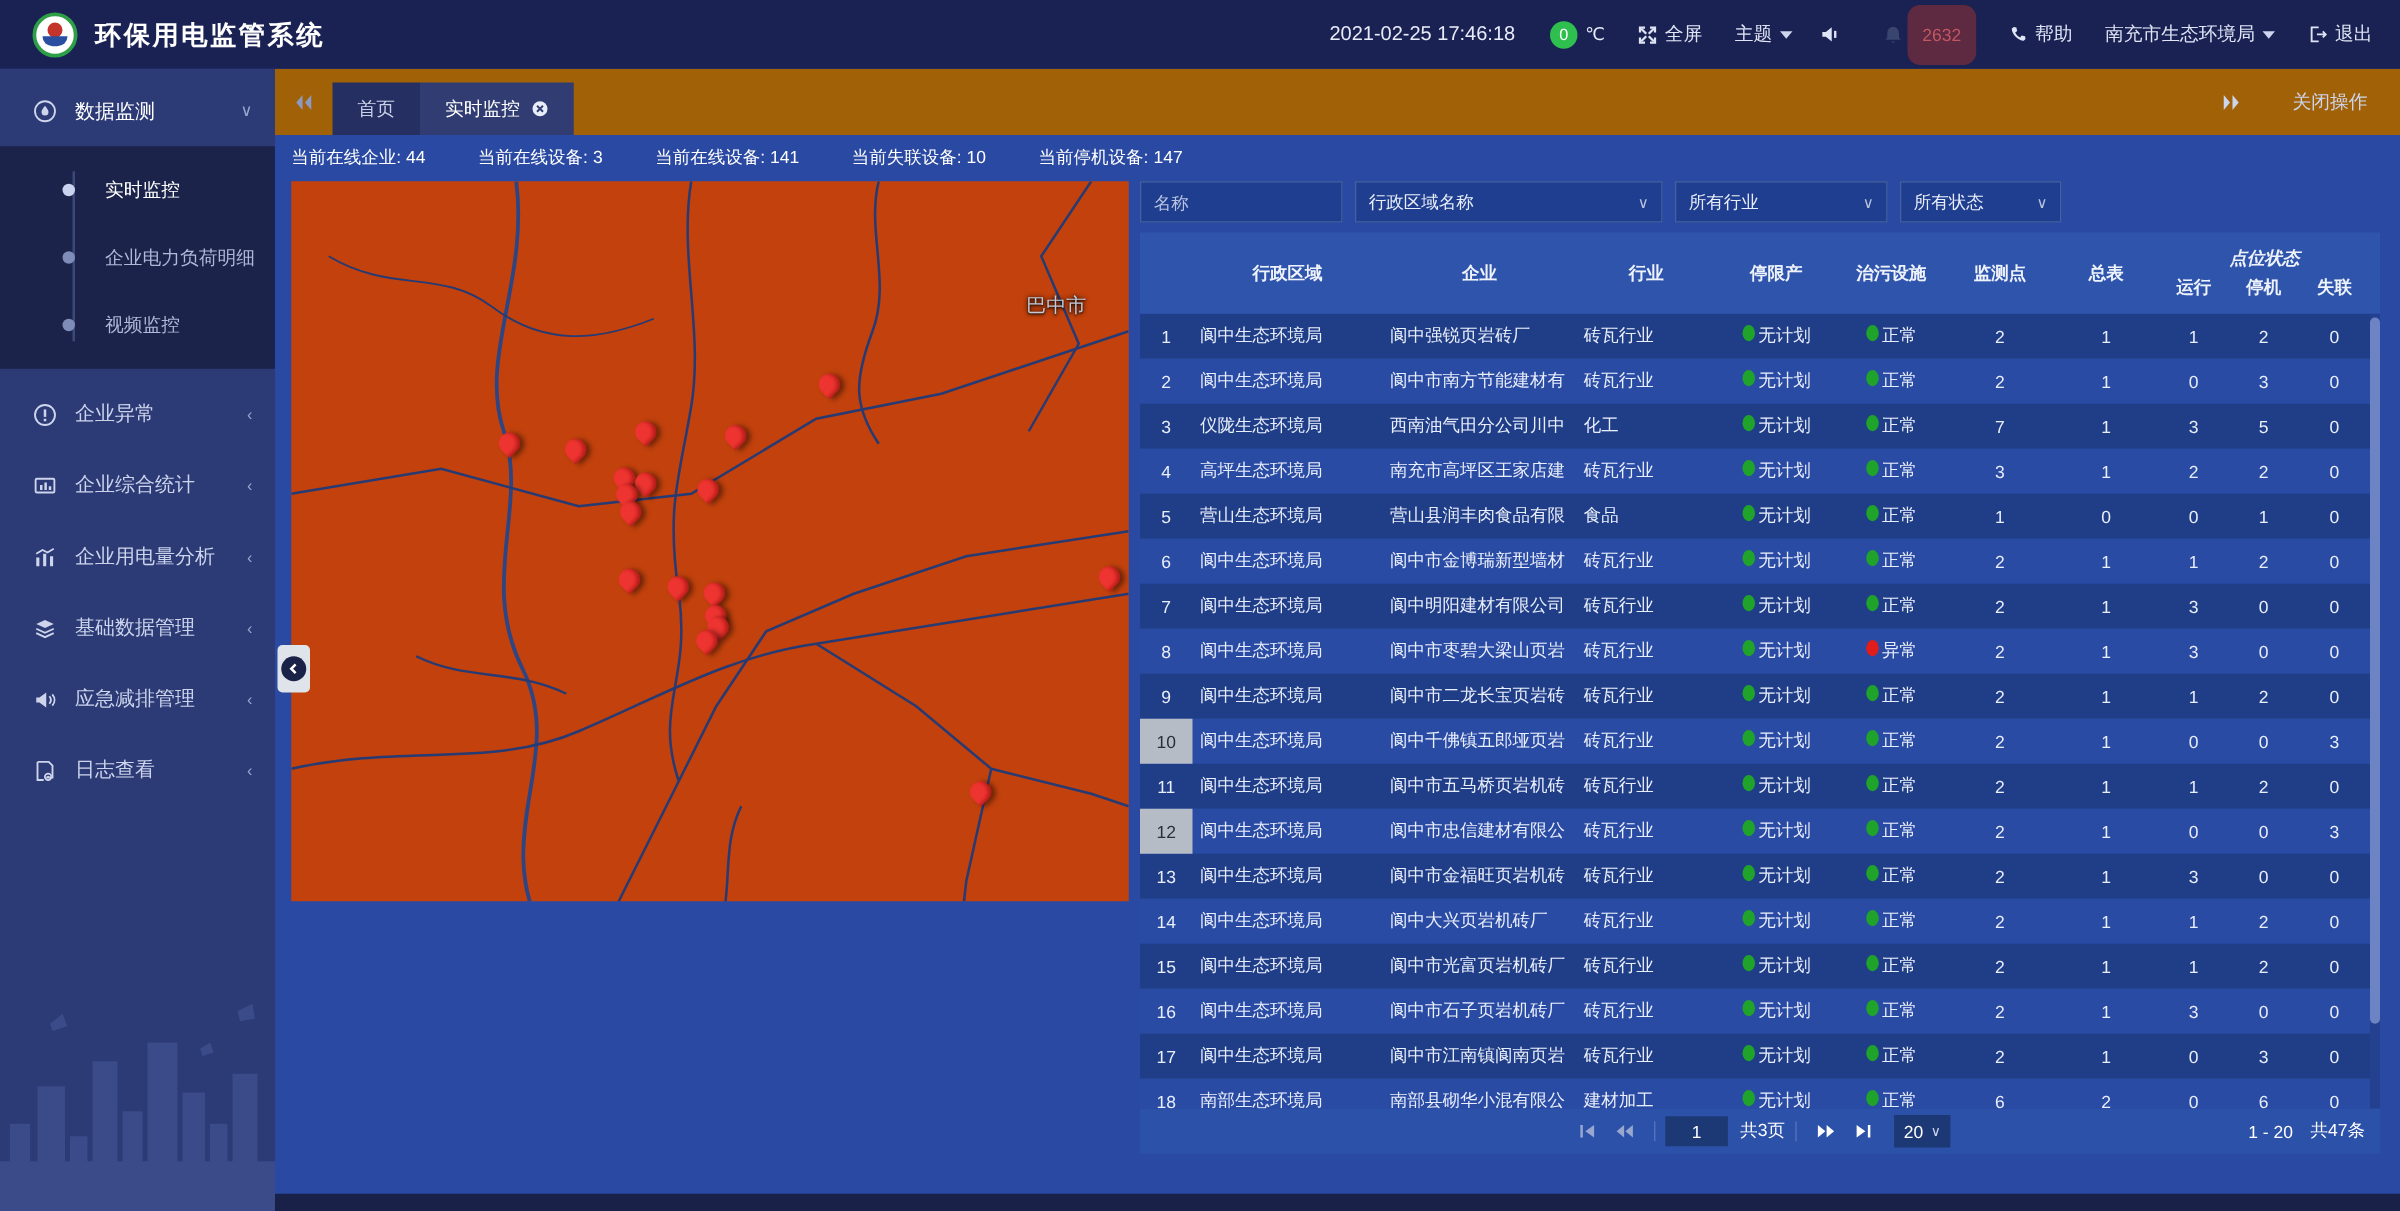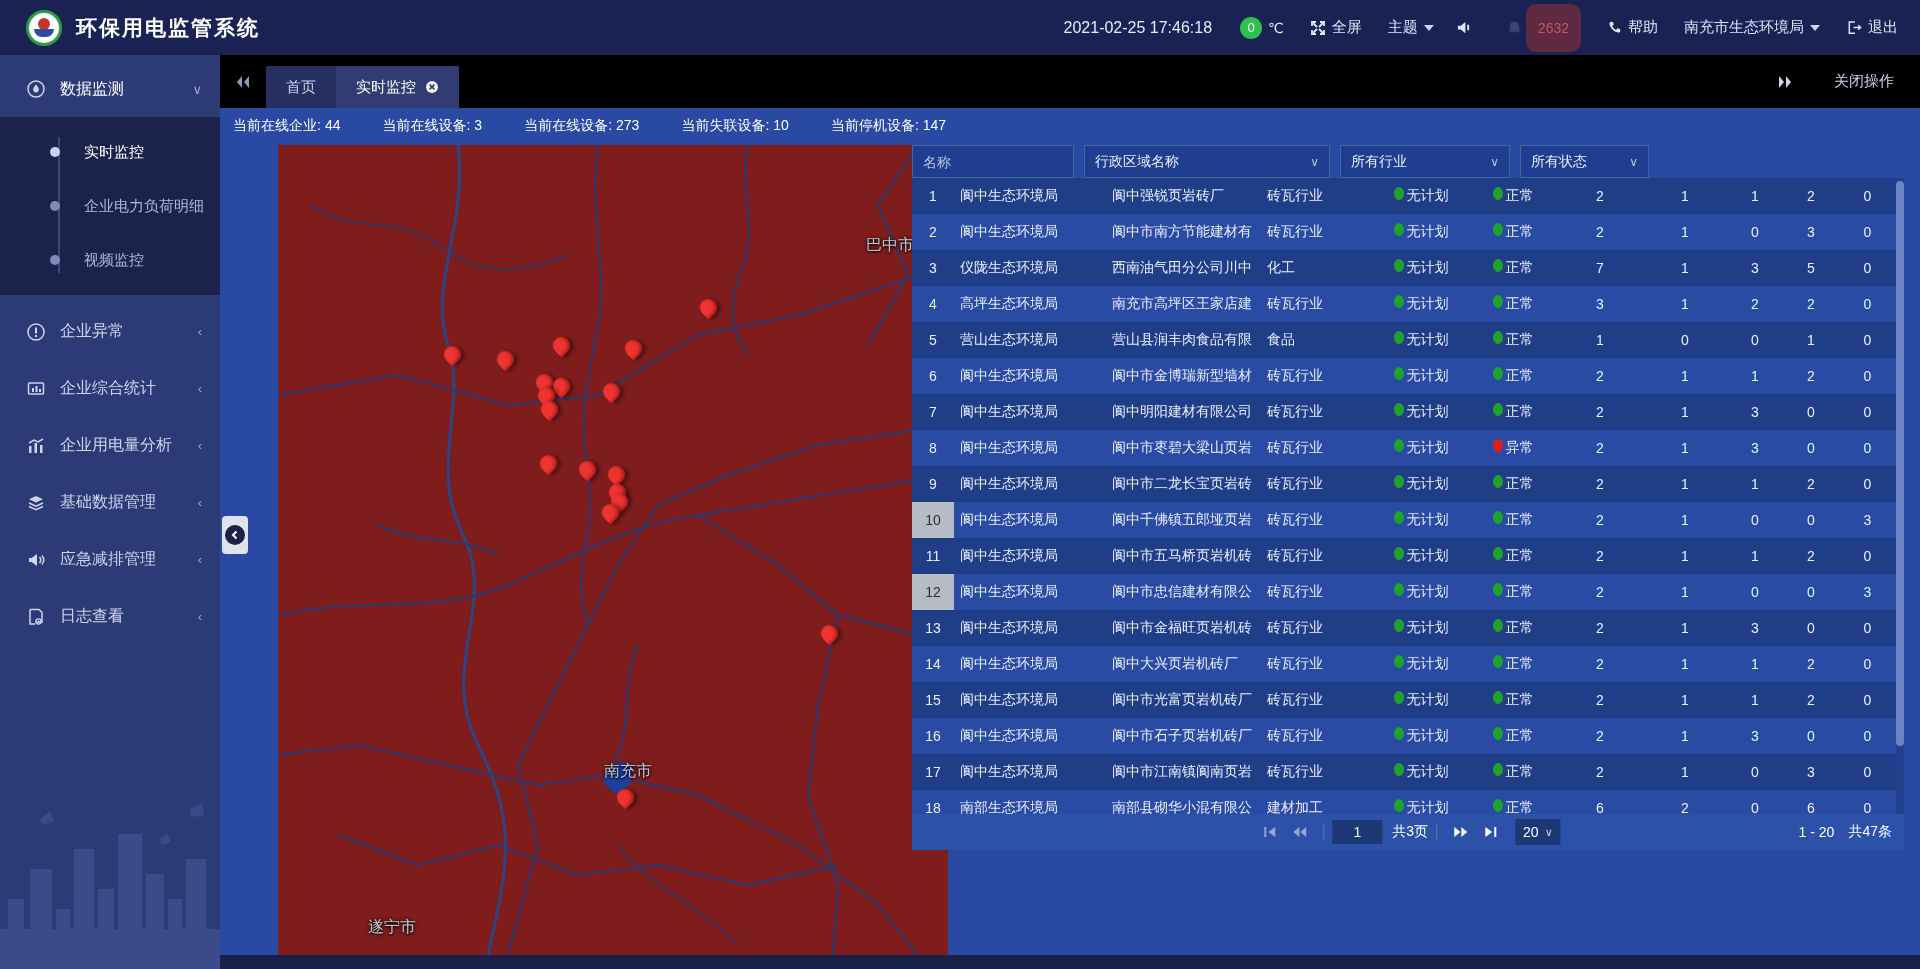--- a/index.html
+++ b/index.html
@@ -44,39 +44,39 @@
   .sub-item { height:54px; display:flex; align-items:center; padding-left:50px;
     color:#aeb8d8; font-size:15px; cursor:pointer; position:relative; }
   .sub-item .dot { width:10px; height:10px; border-radius:50%; background:#7f8cb8; margin-right:24px; position:relative; z-index:2; }
   .sub-item.active { color:#ffffff; }
   .sub-item.active .dot { background:#c9d2ee; }
   .side-icon { display:inline-flex; width:20px; height:20px; }
   .skyline { position:absolute; left:0; bottom:0; width:220px; height:190px; opacity:.5; }
 
   
   .tabstrip { position:absolute; left:220px; top:55px; width:1700px; height:53px;
-    background:#000000; display:flex; align-items:flex-end; z-index:10; }
+    background:#a16207; display:flex; align-items:flex-end; z-index:10; }
   .tab-collapse { width:46px; height:40px; display:flex; align-items:center; justify-content:center;
     color:#8d99c4; cursor:pointer; margin-bottom:0; align-self:center; }
   .tab { height:42px; margin-top:11px; padding:0 20px; display:flex; align-items:center;
     font-size:15px; color:#c9d1e8; background:#252f61; cursor:pointer; }
   .tab.active { background:#303c72; color:#fff; }
   .tab .tab-close { margin-left:9px; display:inline-flex; }
   .tabstrip-right { margin-left:auto; display:flex; align-items:center; align-self:center; margin-right:26px; color:#cdd5ee; }
   .close-ops { font-size:15px; margin-left:40px; cursor:pointer; }
 
   
   .statsbar { position:absolute; left:220px; top:108px; width:1700px; height:36px;
     display:flex; align-items:center; padding-left:13px; color:#ffffff; font-size:14px;border-radius:15px; }
   .stat-item { margin-right:42px; white-space:nowrap; }
   .stat-item .stat-val { margin-left:4px; }
 
   
-  .map { position:absolute; left:233px; top:145px; width:670px; height:810px;
-    background:#7f1d1d; overflow:hidden;margin-left:45px; }
+  .map { position:absolute; left:233px; top:145px; width:670px; height:576px;
+    background:#c2410c; overflow:hidden; }
   .map svg.roads { position:absolute; left:0; top:0; }
   .city-label { position:absolute; transform:translate(-50%,-50%); color:#c2c9d8; font-size:16px;
     text-shadow:0 1px 2px #000, 0 0 4px #000; white-space:nowrap; }
   .pin { position:absolute; width:17px; height:17px; background:#ee3430;
     border-radius:50% 50% 50% 0; transform:rotate(-45deg);
     box-shadow:inset -2px -2px 3px rgba(120,0,0,.45); filter:drop-shadow(2px 3px 2px rgba(0,0,0,.45)); }
   .map-toggle { position:absolute; left:222px; top:516px; width:26px; height:38px; background:#dfe3ea;
     border-radius:4px; display:flex; align-items:center; justify-content:center; cursor:pointer; z-index:25; }
   .map-toggle .tg-circle { width:20px; height:20px; border-radius:50%; background:#1b2248;
     display:flex; align-items:center; justify-content:center; color:#fff; font-size:12px; }
@@ -327,21 +327,21 @@
         <path d="M3 2l5 6-5 6V2z"></path>
           <path d="M10 2l5 6-5 6V2z"></path>
       </svg>
       <span class="close-ops">关闭操作</span>
     </div>
   </div>
 
   <div class="statsbar" id="statsbar">
       <span class="stat-item"><span>当前在线企业:</span><span class="stat-val">44</span></span>
       <span class="stat-item"><span>当前在线设备:</span><span class="stat-val">3</span></span>
-      <span class="stat-item"><span>当前在线设备:</span><span class="stat-val">273</span></span>
+      <span class="stat-item"><span>当前在线设备:</span><span class="stat-val">141</span></span>
       <span class="stat-item"><span>当前失联设备:</span><span class="stat-val">10</span></span>
       <span class="stat-item"><span>当前停机设备:</span><span class="stat-val">147</span></span>
     </div>
 
   <div class="map">
     <svg class="roads" width="670" height="810" viewBox="0 0 670 810">
       <g fill="none" stroke="#263a74" stroke-width="2">
         <path d="M180 0 C190 80 150 140 170 200 S150 320 185 390 S160 520 200 600 S230 720 210 810" stroke="#2c4584" stroke-width="3"></path>
         <path d="M0 250 L120 230 L230 260 L320 250 L420 190 L520 170 L670 120"></path>
         <path d="M320 0 C310 60 330 120 320 180 S300 260 310 330 S290 420 310 480"></path>
@@ -407,20 +407,38 @@
       <div class="f-select" style="width:170px;">
         <span>所有行业</span>
         <span class="f-caret">∨</span>
       </div>
       <div class="f-select" style="width:129px;">
         <span>所有状态</span>
         <span class="f-caret">∨</span>
       </div>
     </div>
 
+    <div class="thead" id="thead">
+        <div class="th"></div>
+        <div class="th">行政区域</div>
+        <div class="th">企业</div>
+        <div class="th">行业</div>
+        <div class="th">停限产</div>
+        <div class="th">治污设施</div>
+        <div class="th">监测点</div>
+        <div class="th">总表</div>
+        <div class="th-group">
+          <div class="group-title">点位状态</div>
+          <div class="group-subs">
+            <div>运行</div>
+            <div>停机</div>
+            <div>失联</div>
+          </div>
+        </div>
+      </div>
     <div class="tbody">
       <div id="rows">
           <div class="trow">
             <div class="td rownum">1</div>
             <div class="td left">阆中生态环境局</div>
             <div class="td left">阆中强锐页岩砖厂</div>
             <div class="td left">砖瓦行业</div>
             <div class="td dotcell">
               <span class="status-dot green"></span>
               <span>无计划</span>

